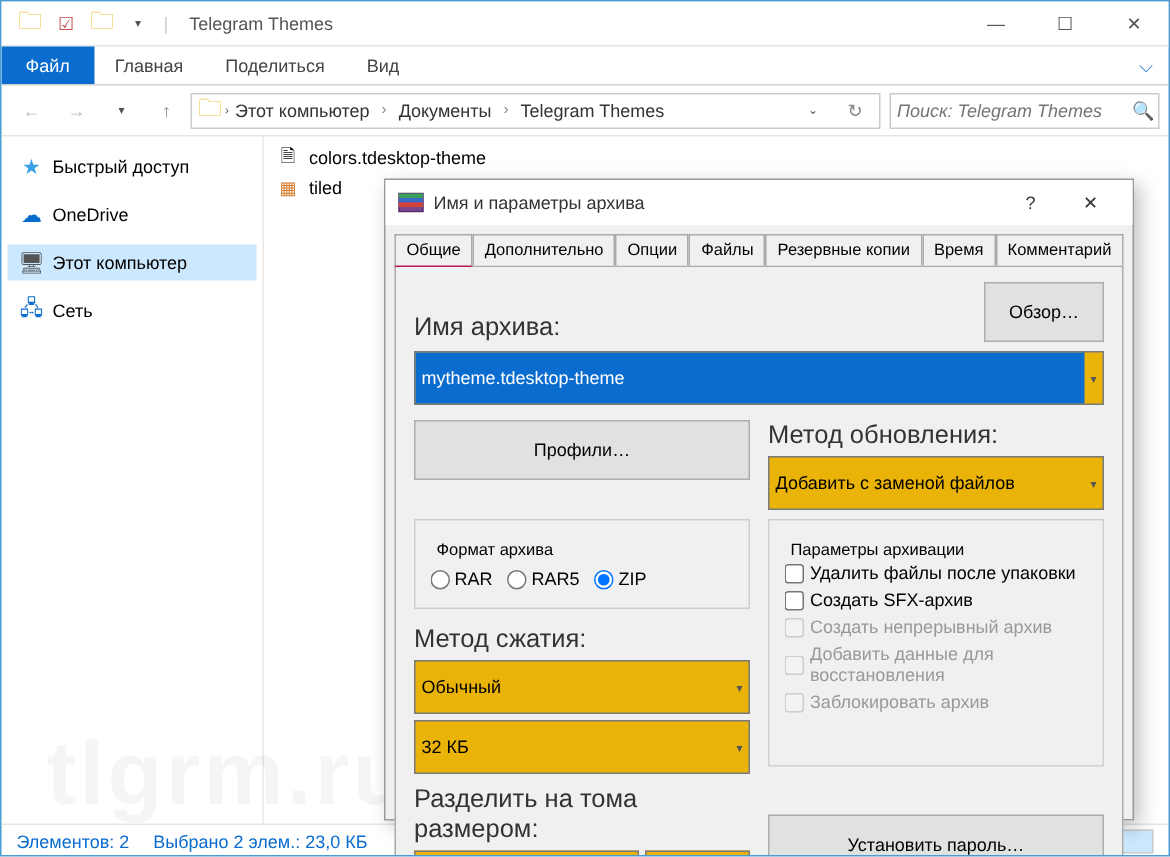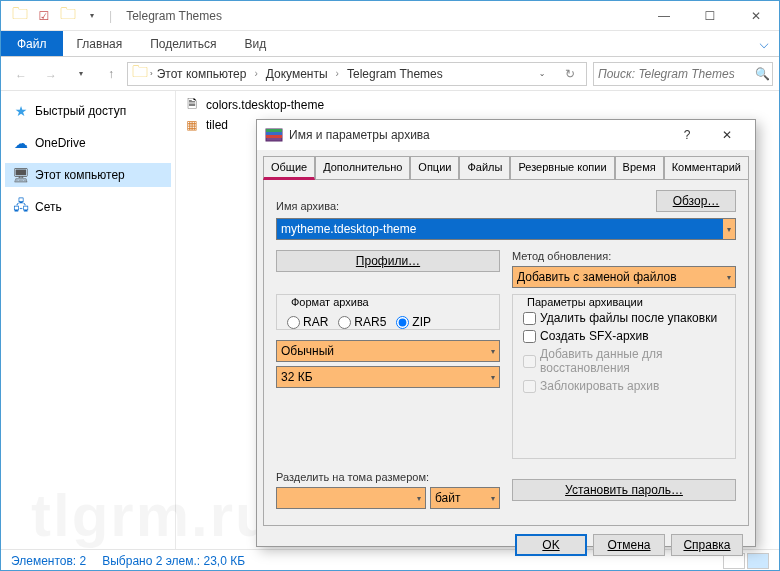--- a/index.html
+++ b/index.html
@@ -48,37 +48,37 @@
 .statusbar .viewbtn { width: 22px; height: 16px; border: 1px solid #ccc; }
 
 
 .dialog { position: absolute; left: 255px; top: 118px; width: 500px; height: 428px; background: #f0f0f0; border: 1px solid #999; box-shadow: 4px 4px 12px rgba(0,0,0,0.25); display: flex; flex-direction: column; }
 .dlg-title { height: 30px; background: #fff; display: flex; align-items: center; padding: 12px 8px; }
 .dlg-title .winrar-icon { width: 18px; height: 18px; margin-right: 6px; }
 .dlg-title .ttext { flex: 1; color: #333; }
 .dlg-title .tbtn { width: 40px; height: 30px; display: flex; align-items: center; justify-content: center; color: #333; }
 .dlg-tabs { display: flex; padding: 6px 6px 0 6px; }
 .dlg-tab { padding: 4px 7px; border: 1px solid #aaa; border-bottom: none; background: #f0f0f0; margin-right: 0; font-size: 11px; position: relative; }
-.dlg-tab.active { background: #f0f0f0; z-index: 2; border-bottom: 3px solid #be185d; margin-bottom: -1px; }
+.dlg-tab.active { background: #f0f0f0; z-index: 2; border-bottom: 1px solid #be185d; margin-bottom: -1px; }
 .dlg-body { border: 1px solid #aaa; margin: 0 6px; padding: 10px 12px; flex: 1; background: #f0f0f0; }
 .row { display: flex; gap: 12px; margin-bottom: 6px; }
 .col { flex: 1; display: flex; flex-direction: column; gap: 4px; }
-.lbl { font-size: 11px; color: #333; }
-.btn { border: 1px solid #adadad; background: #e1e1e1; height: 22px; padding: 0 10px; display: flex; align-items: center; justify-content: center; text-decoration: underline; }
+.lbl { font-size: 17px; color: #333; }
+.btn { border: 1px solid #adadad; background: #e1e1e1; height: 40px; padding: 0 10px; display: flex; align-items: center; justify-content: center; }
 .btn.wide { width: 100%; }
 .btn.primary { border: 2px solid #0a6cce; }
-.fieldset { border: 1px solid #cfcfcf; padding: 0 10px; margin-bottom: 6px; }
+.fieldset { border: 1px solid #cfcfcf; padding: 12px 10px; margin-bottom: 6px; }
 .fieldset .legend { font-size: 11px; margin-top: -14px; background: #f0f0f0; display: inline-block; padding: 0 4px; }
 .radios { display: flex; gap: 10px; margin-top: 6px; }
 .radio { display: flex; align-items: center; gap: 3px; font-size: 11px; }
 .radio input { margin: 0; }
 .chk { display: flex; align-items: center; gap: 4px; font-size: 11px; padding: 2px 0; }
 .chk.disabled { color: #999; }
 .chk input { margin: 0; width: 13px; height: 13px; }
-.select { border: 1px solid #7a7a7a; background: #fdba74; height: 22px; padding: 2px 4px; width: 100%; display: flex; align-items: center; justify-content: space-between; }
+.select { border: 1px solid #7a7a7a; background: #eab308; height: 36px; padding: 2px 4px; width: 100%; display: flex; align-items: center; justify-content: space-between; }
 .dlg-footer { display: flex; justify-content: flex-end; gap: 6px; padding: 8px 12px; }
 .dlg-footer .btn { min-width: 72px; }
 
 
 .wm { position: absolute; left: 30px; bottom: 20px; font-size: 60px; color: rgba(0,0,0,0.04); font-weight: bold; pointer-events: none; letter-spacing: 2px; }
 
 
 .folder-glyph { color: #f0c84c; font-size: 16px; }
 .chev { font-size: 8px; color: #555; }
 </style>
@@ -259,20 +259,21 @@
                 <input type="radio" name="fmt" style="">
                 <span>RAR5</span>
               </label>
             <label class="radio">
                 <input type="radio" name="fmt" checked="" style="">
                 <span>ZIP</span>
               </label>
           </div>
         </div>
 
+        <div class="lbl">Метод сжатия:</div>
         <div class="select">
           <span>Обычный</span>
             <span class="chev">▾</span>
         </div>
 
         <div class="select">
           <span>32 КБ</span>
             <span class="chev">▾</span>
         </div>
       </div>
@@ -280,20 +281,24 @@
       <div class="col">
         <div class="fieldset" style="height:165px">
           <span class="legend">Параметры архивации</span>
           <label class="chk">
               <input type="checkbox" style="">
               <span>Удалить файлы после упаковки</span>
             </label>
           <label class="chk">
               <input type="checkbox" style="">
               <span>Создать SFX-архив</span>
+            </label>
+          <label class="chk disabled">
+              <input type="checkbox" disabled="" style="">
+              <span>Создать непрерывный архив</span>
             </label>
           <label class="chk disabled">
               <input type="checkbox" disabled="" style="">
               <span>Добавить данные для восстановления</span>
             </label>
           <label class="chk disabled">
               <input type="checkbox" disabled="" style="">
               <span>Заблокировать архив</span>
             </label>
         </div>

